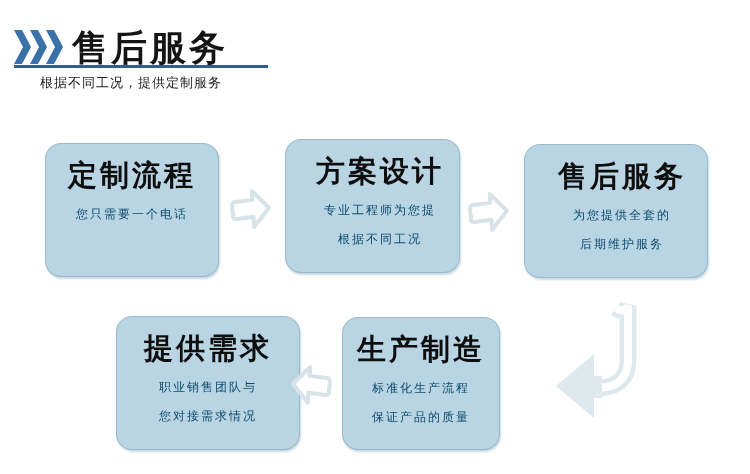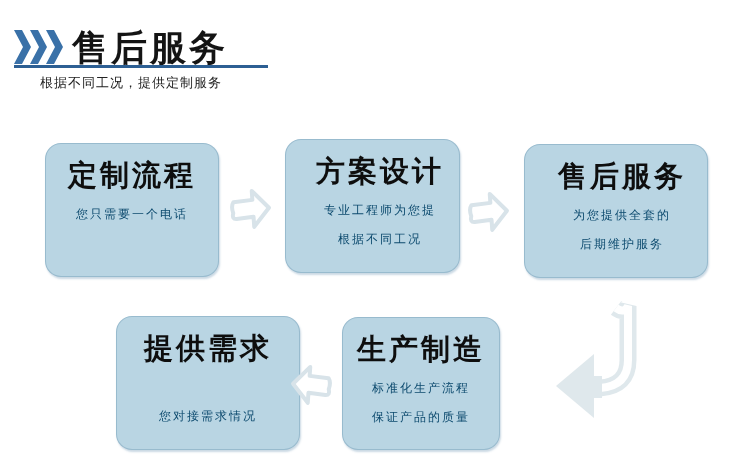--- a/index.html
+++ b/index.html
@@ -109,21 +109,21 @@
 
     <svg class="arrow-bent" viewBox="0 0 86 122">
       <path d="M64 10 Q72 16 76 8 L76 62 Q76 88 48 90" fill="none" stroke="#dfe8ec" stroke-width="17"></path>
       <path d="M64 10 Q72 16 76 8 L76 62 Q76 88 48 90" fill="none" stroke="#ffffff" stroke-width="8"></path>
       <path d="M42 56 L42 78 L50 78 L50 100 L42 100 L42 120 L4 88 Z" fill="#dfe8ec"></path>
     </svg>
 
     <div class="step box4">
       <div class="step-title">提供需求</div>
       <div class="step-desc">
-        <br>
+        <span>职业销售团队与</span><br>
         <span>您对接需求情况</span>
       </div>
     </div>
 
     <svg class="arrow arrow-l1" viewBox="0 0 44 46">
       <path d="M5 15 L24 14 L24 5 L40 23 L24 41 L24 31 L7 32 Q2 32 4 26 Q2 19 5 15 Z" fill="#ffffff" stroke="#d8e3e9" stroke-width="4" stroke-linejoin="round"></path>
     </svg>
 
     <div class="step box5">
       <div class="step-title">生产制造</div>

